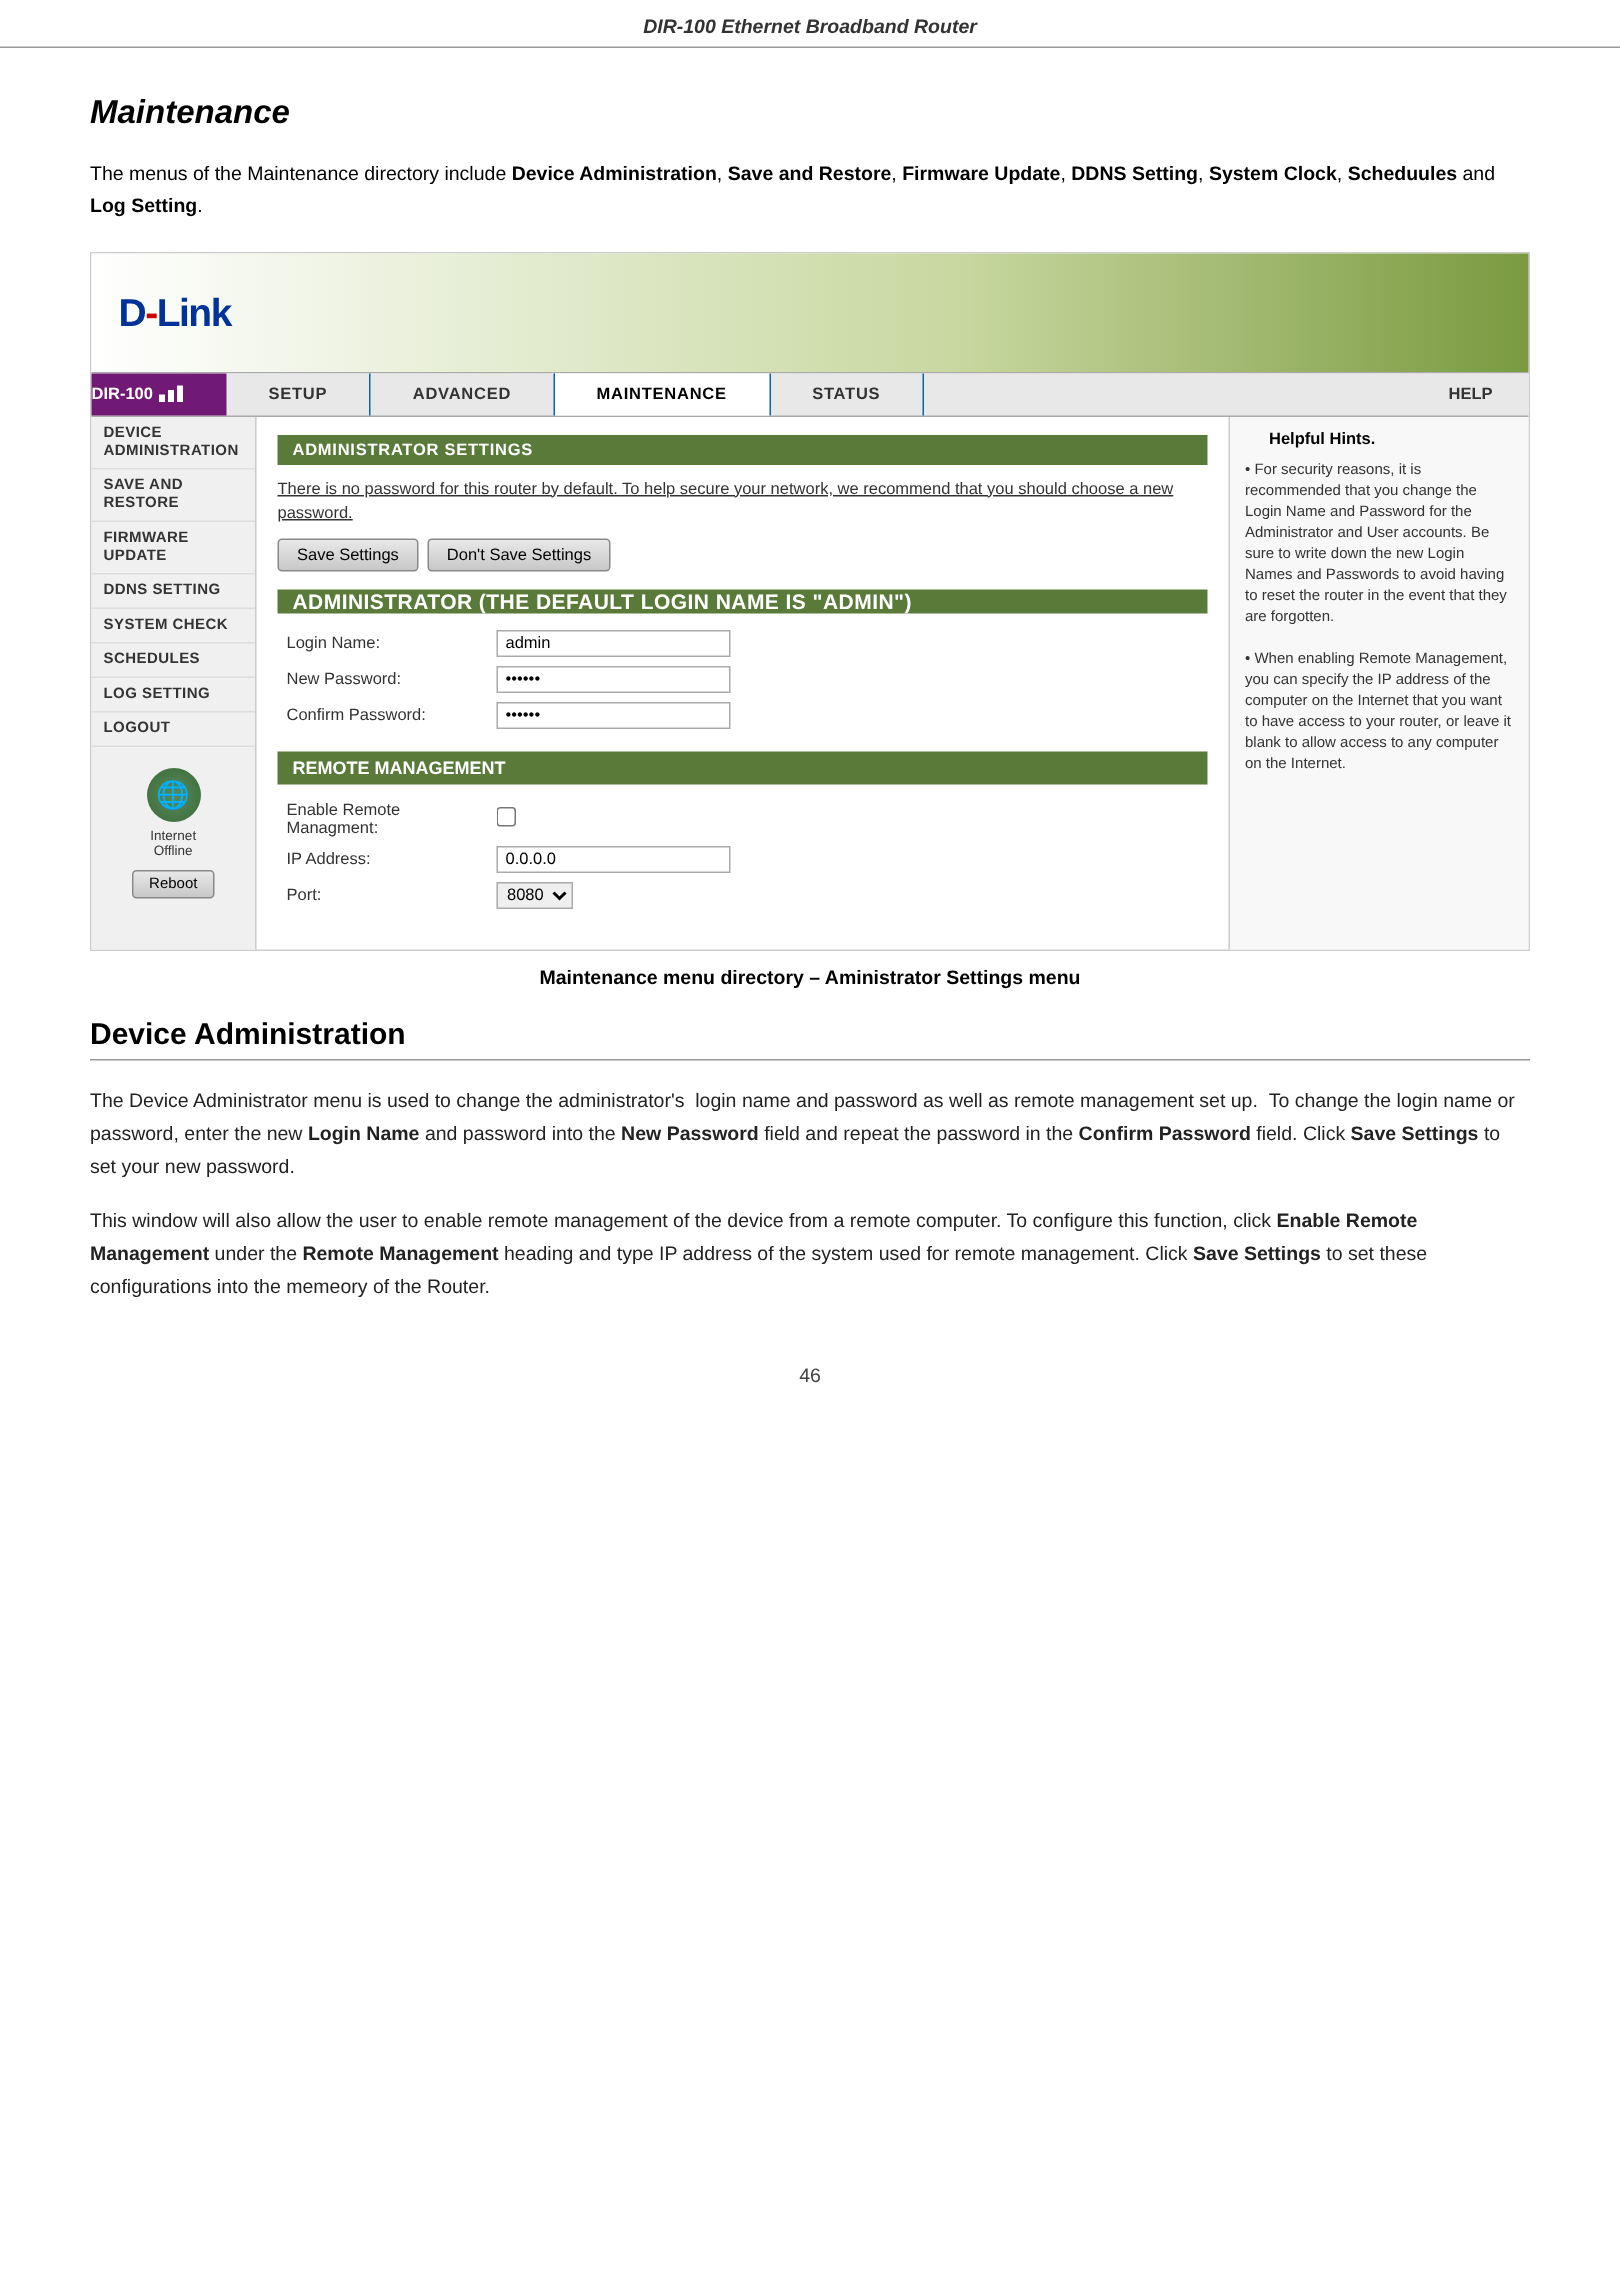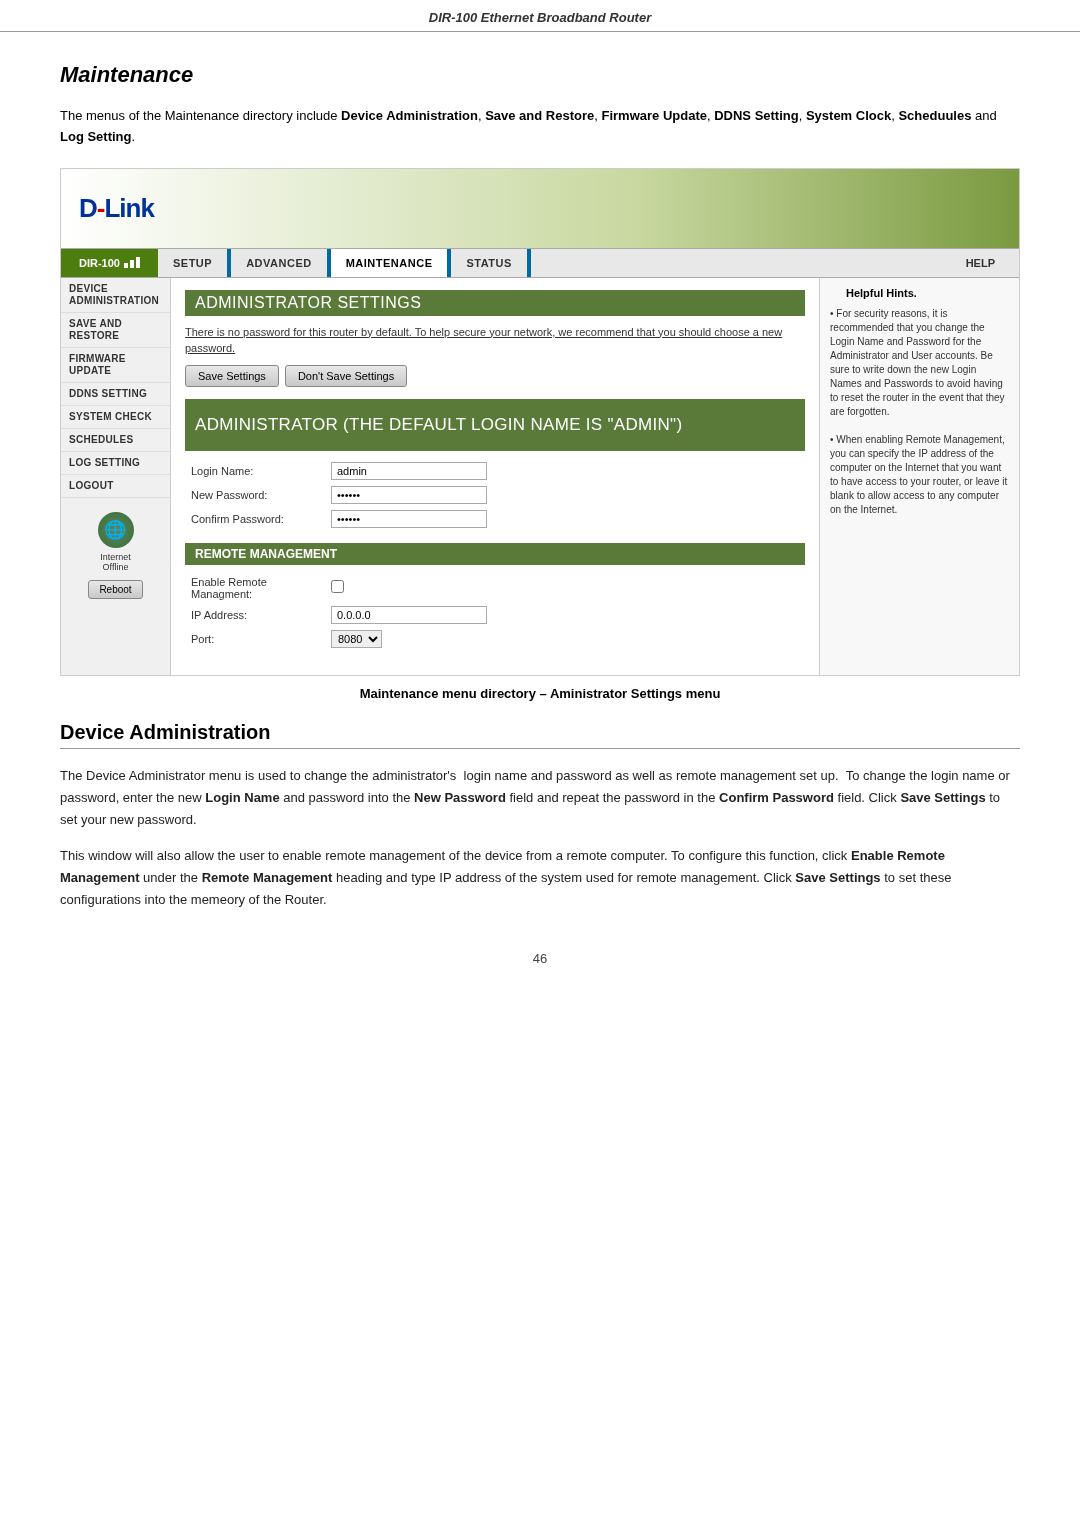--- a/index.html
+++ b/index.html
@@ -73,23 +73,23 @@
 
     
     .nav-bar {
       display: flex;
       align-items: stretch;
       background: #e8e8e8;
       border-bottom: 1px solid #aaa;
     }
 
     .nav-model {
-      background: #4d7c0f;
+      background: #701a75;
       color: #fff;
-      padding: 6px 18px;
+      padding: 6px 0;
       font-size: 12px;
       font-weight: bold;
       display: flex;
       align-items: center;
       gap: 4px;
       min-width: 90px;
     }
 
     .nav-model .bars {
       display: flex;
@@ -101,27 +101,27 @@
       background: #fff;
       width: 4px;
     }
 
     .nav-tabs {
       display: flex;
       flex: 1;
     }
 
     .nav-tab {
-      padding: 8px 15px;
+      padding: 8px 28px;
       font-size: 11px;
       font-weight: bold;
       text-transform: uppercase;
       letter-spacing: 0.5px;
       color: #333;
-      border-right: 4px solid #0369a1;
+      border-right: 1px solid #0369a1;
       cursor: pointer;
       display: flex;
       align-items: center;
     }
 
     .nav-tab.active {
       background: #fff;
       color: #000;
     }
 
@@ -202,22 +202,22 @@
     
     .main-panel {
       flex: 1;
       padding: 12px 14px;
     }
 
     .section-header {
       background: #5a7a3a;
       color: #fff;
       padding: 4px 10px;
-      font-size: 16px;
-      font-weight: normal;
+      font-size: 11px;
+      font-weight: bold;
       text-transform: uppercase;
       margin-bottom: 8px;
       letter-spacing: 0.5px;
     }
 
     .admin-desc {
       font-size: 11px;
       line-height: 1.5;
       margin-bottom: 8px;
       color: #333;
@@ -235,23 +235,23 @@
       background: linear-gradient(to bottom, #e8e8e8, #c8c8c8);
       border: 1px solid #888;
       border-radius: 3px;
       font-size: 11px;
       cursor: pointer;
     }
 
     .admin-login-header {
       background: #5a7a3a;
       color: #fff;
-      padding: 16px 10px;
-      font-size: 17px;
-      font-weight: normal;
+      padding: 0 10px;
+      font-size: 14px;
+      font-weight: bold;
       text-transform: uppercase;
       margin-bottom: 8px;
       letter-spacing: 0.3px;
     }
 
     .form-table {
       width: 100%;
       border-collapse: collapse;
       margin-bottom: 12px;
     }

